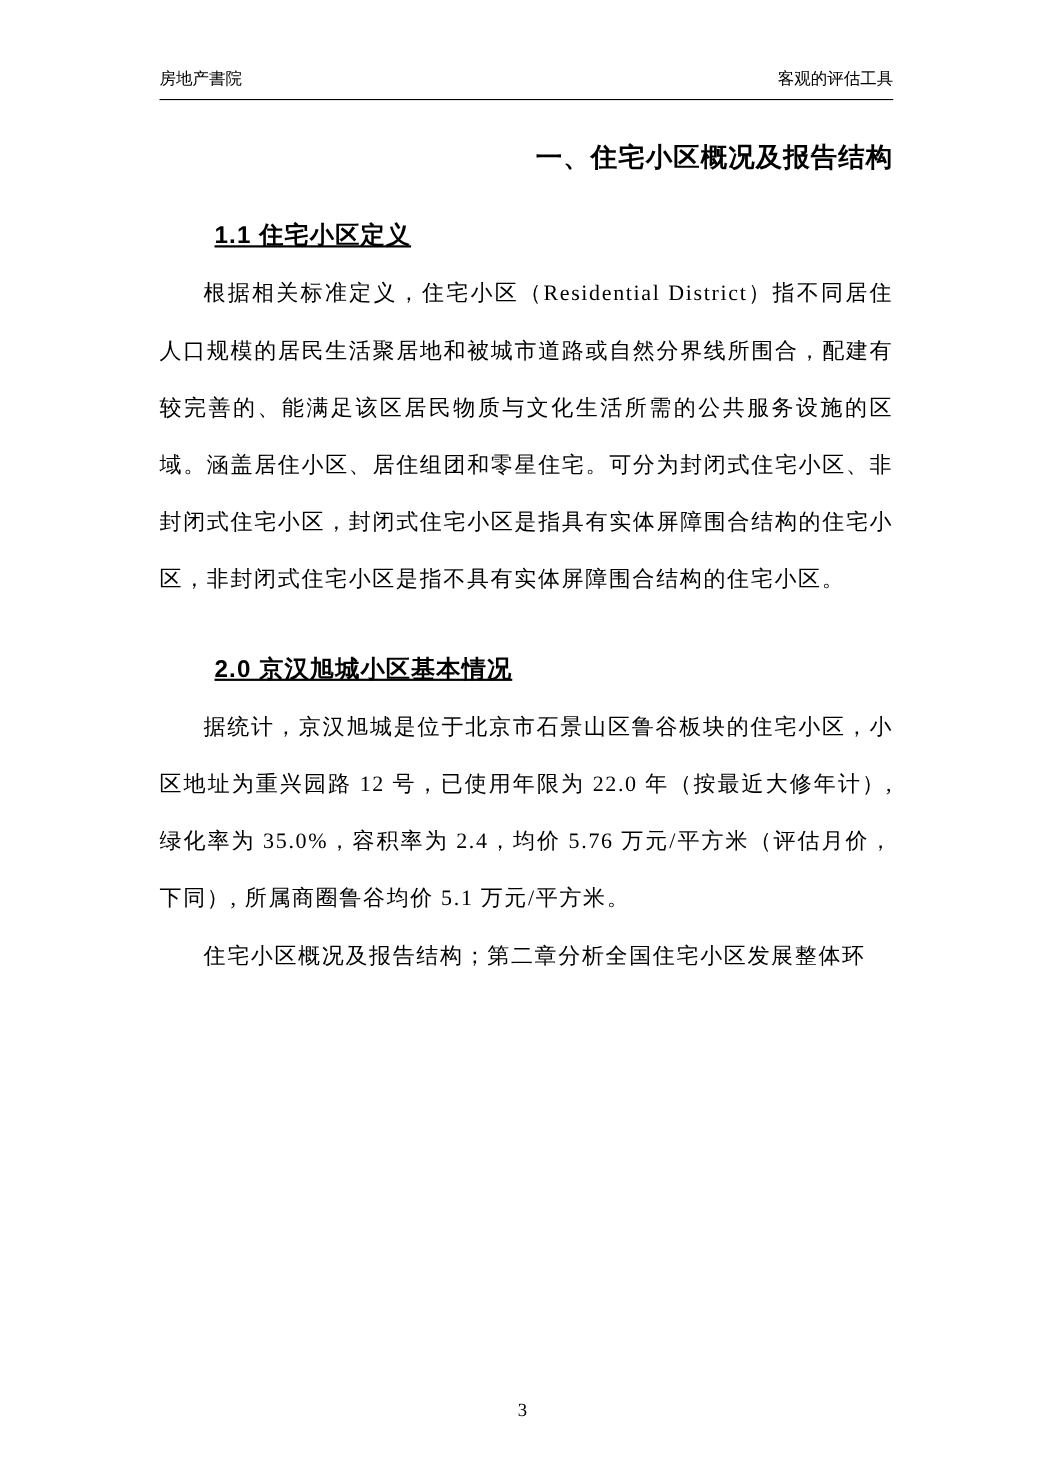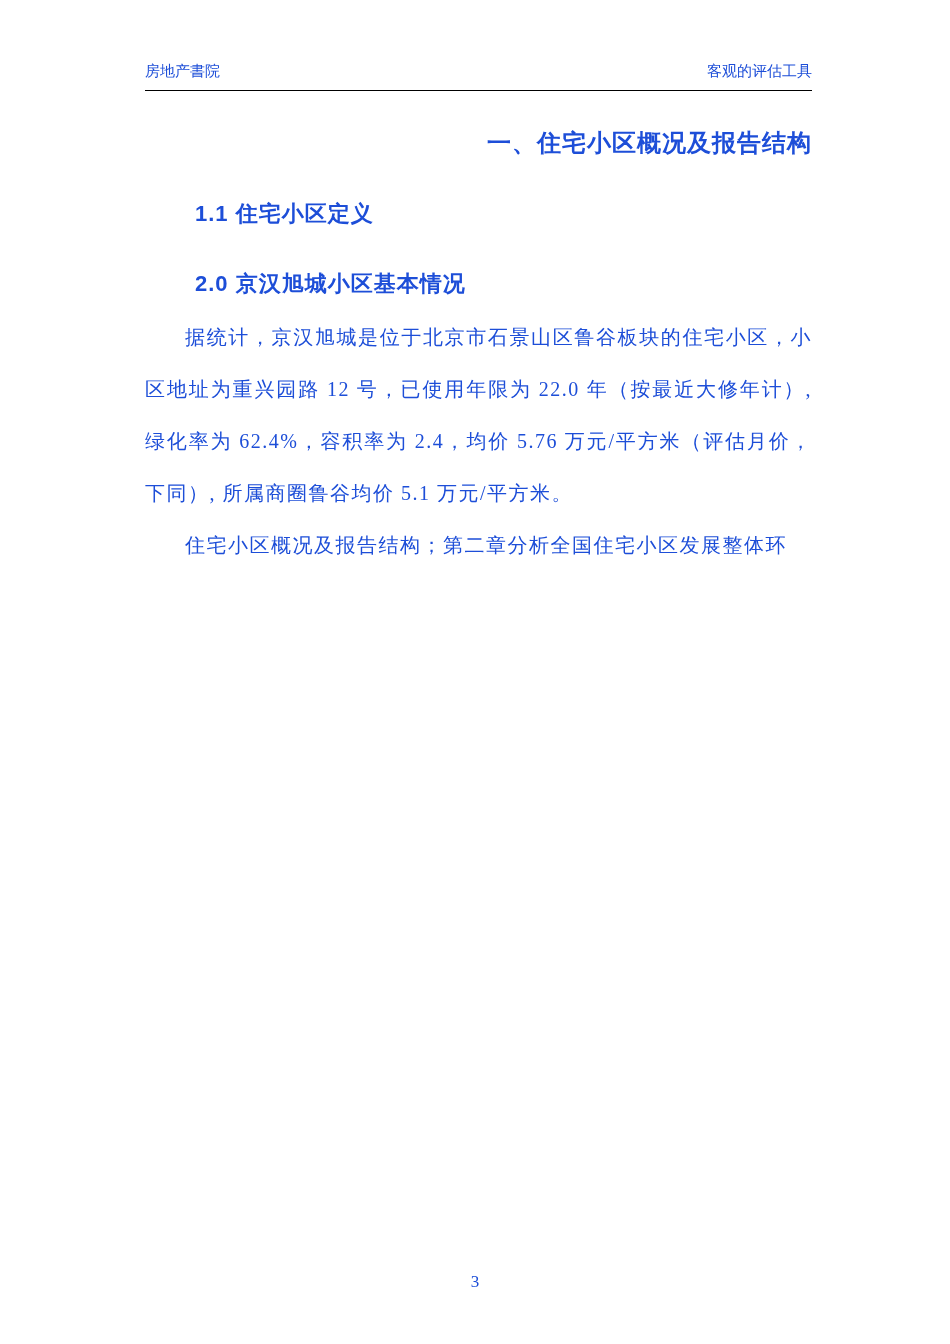--- a/index.html
+++ b/index.html
@@ -9,21 +9,21 @@
   }
   .page {
     position: relative;
     width: 950px;
     height: 1344px;
     margin: 0 auto;
     background: #ffffff;
     box-sizing: border-box;
     padding: 62px 138px 0 145px;
     font-family: "Liberation Serif", "DejaVu Serif", serif;
-    color: #1d4ed8;
+    color: #000000;
     overflow: hidden;
   }
   .page-header {
     display: flex;
     justify-content: space-between;
     align-items: flex-end;
     font-size: 15px;
     font-family: "Liberation Serif", "DejaVu Serif", serif;
     padding-bottom: 9px;
     border-bottom: 1.5px solid #000000;
@@ -35,20 +35,21 @@
     margin: 36px 0 0 50px;
     letter-spacing: 1px;
     text-align: right;
   }
   .section-title {
     font-family: "Liberation Sans", "DejaVu Sans", sans-serif;
     font-weight: bold;
     font-size: 22px;
     margin: 40px 0 0 50px;
     letter-spacing: 1px;
+    text-decoration: underline;
   }
   .body-para {
     font-size: 20px;
     line-height: 52px;
     text-align: justify;
     text-indent: 2em;
     margin: 12px 0 0 0;
     letter-spacing: 1.5px;
   }
   .body-para.tight {
@@ -69,21 +70,22 @@
 <div class="page">
 
   <div class="page-header">
     <span>房地产書院</span>
     <span>客观的评估工具</span>
   </div>
 
   <h1 class="chapter-title">一、住宅小区概况及报告结构</h1>
 
   <h2 class="section-title">1.1 住宅小区定义</h2>
+  <p class="body-para">根据相关标准定义，住宅小区（Residential District）指不同居住人口规模的居民生活聚居地和被城市道路或自然分界线所围合，配建有较完善的、能满足该区居民物质与文化生活所需的公共服务设施的区域。涵盖居住小区、居住组团和零星住宅。可分为封闭式住宅小区、非封闭式住宅小区，封闭式住宅小区是指具有实体屏障围合结构的住宅小区，非封闭式住宅小区是指不具有实体屏障围合结构的住宅小区。</p>
 
   <h2 class="section-title">2.0 京汉旭城小区基本情况</h2>
-  <p class="body-para">据统计，京汉旭城是位于北京市石景山区鲁谷板块的住宅小区，小区地址为重兴园路 12 号，已使用年限为 22.0 年（按最近大修年计）, 绿化率为 62.4%，容积率为 2.4，均价 5.76 万元/平方米（评估月价，下同）, 所属商圈鲁谷均价 5.1 万元/平方米。</p>
+  <p class="body-para">据统计，京汉旭城是位于北京市石景山区鲁谷板块的住宅小区，小区地址为重兴园路 12 号，已使用年限为 22.0 年（按最近大修年计）, 绿化率为 35.0%，容积率为 2.4，均价 5.76 万元/平方米（评估月价，下同）, 所属商圈鲁谷均价 5.1 万元/平方米。</p>
 
   <p class="body-para tight">住宅小区概况及报告结构；第二章分析全国住宅小区发展整体环</p>
 
   <div class="page-footer">3</div>
 
 </div>
 
 </body></html>

